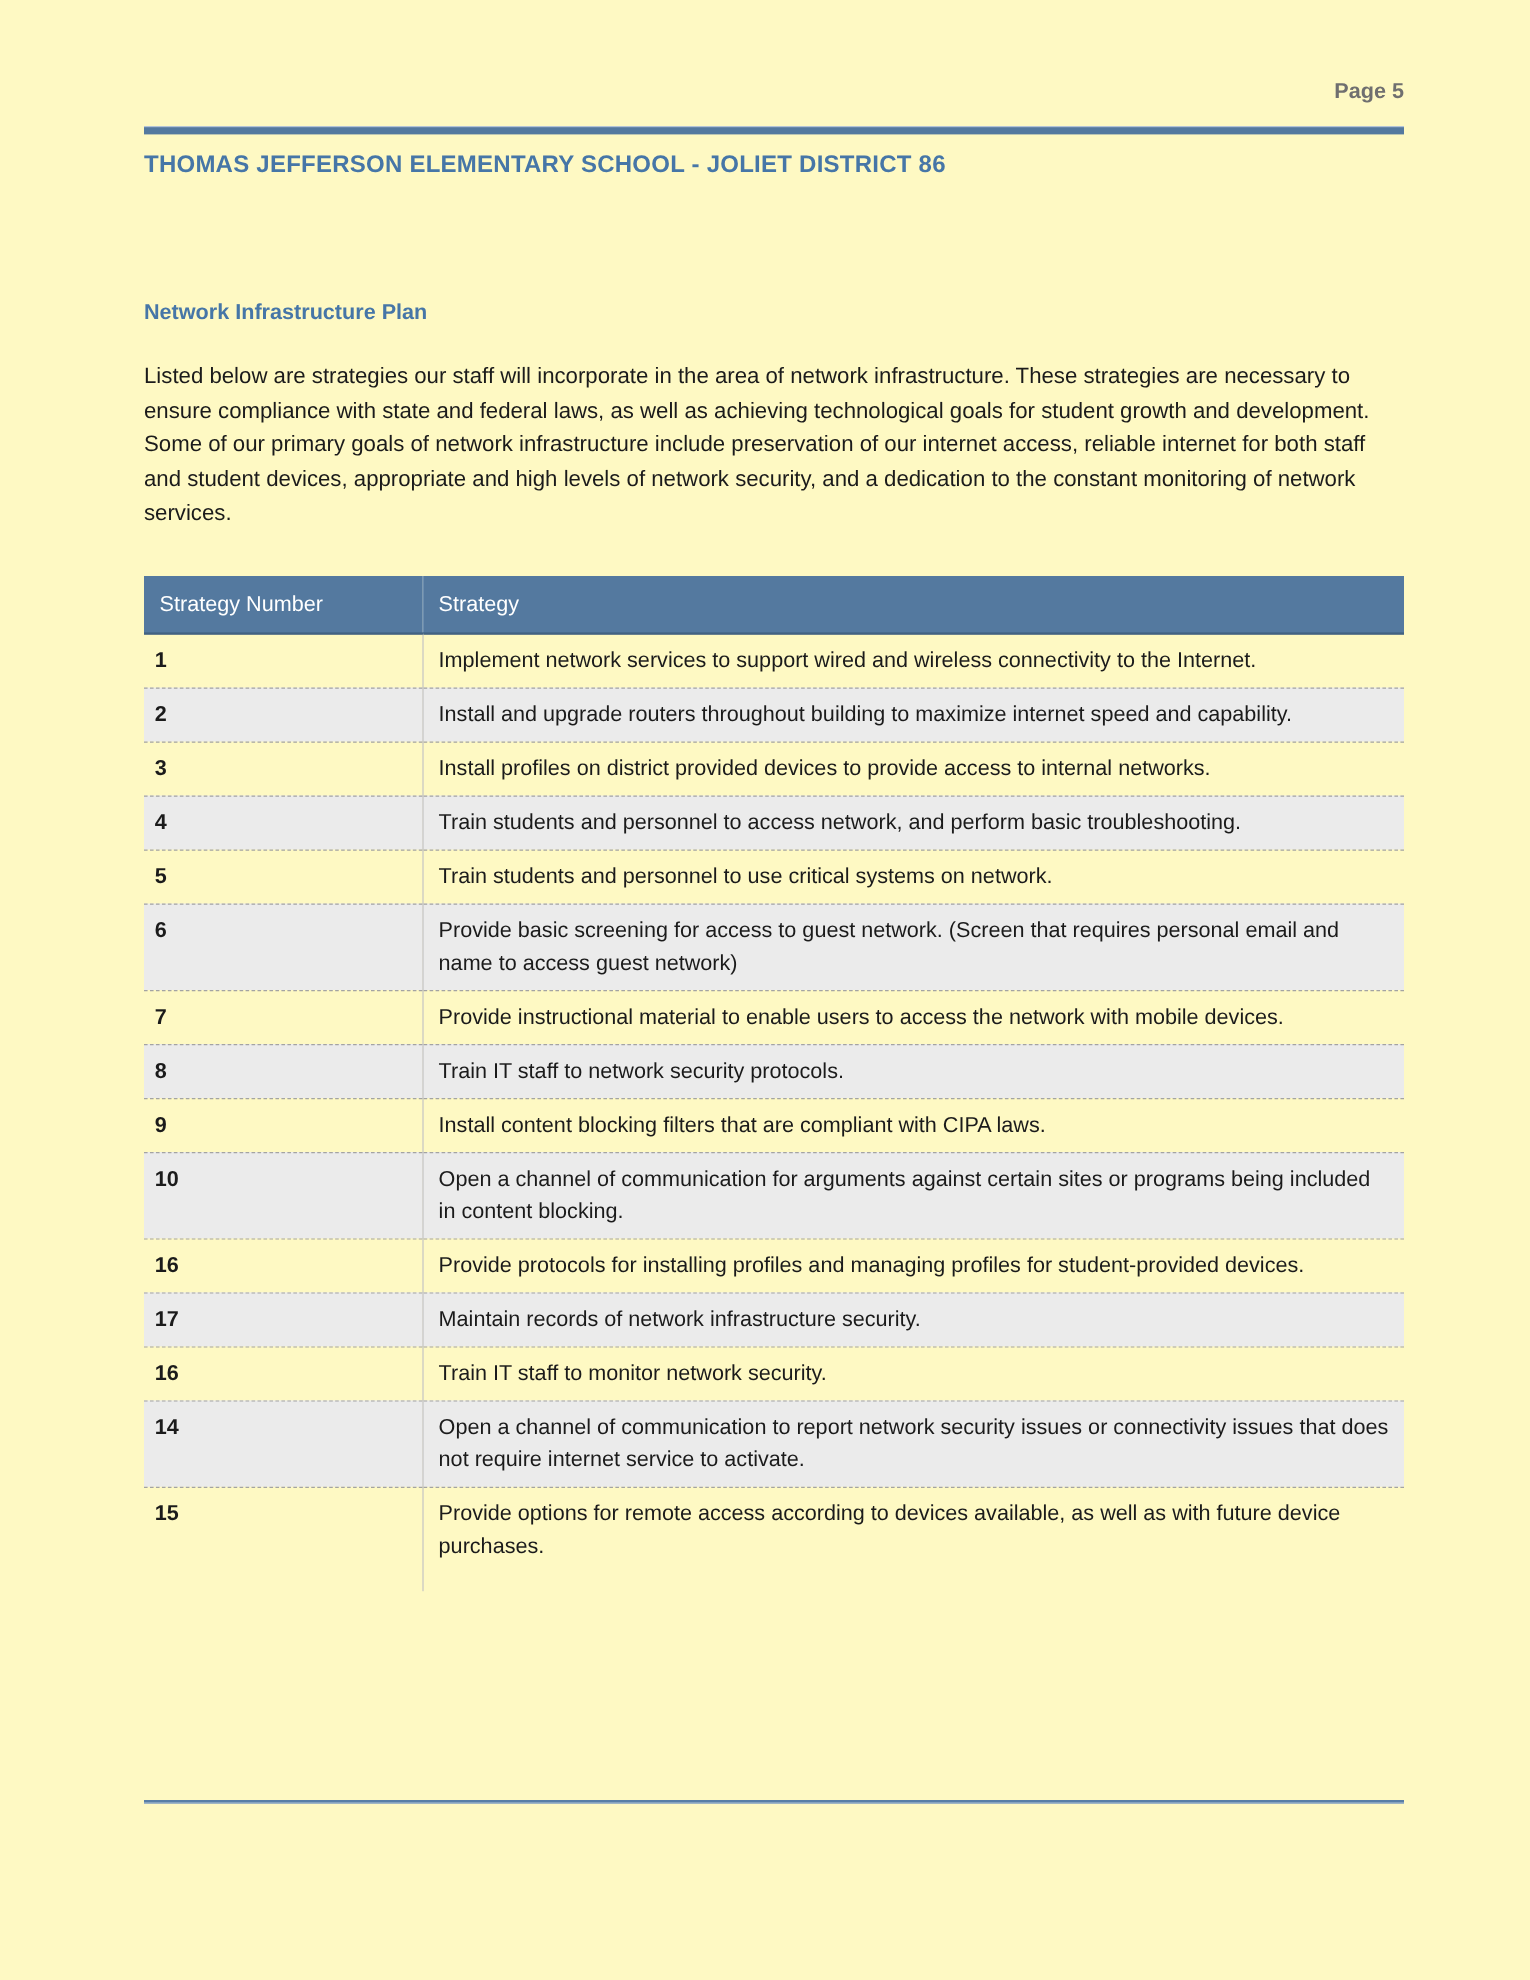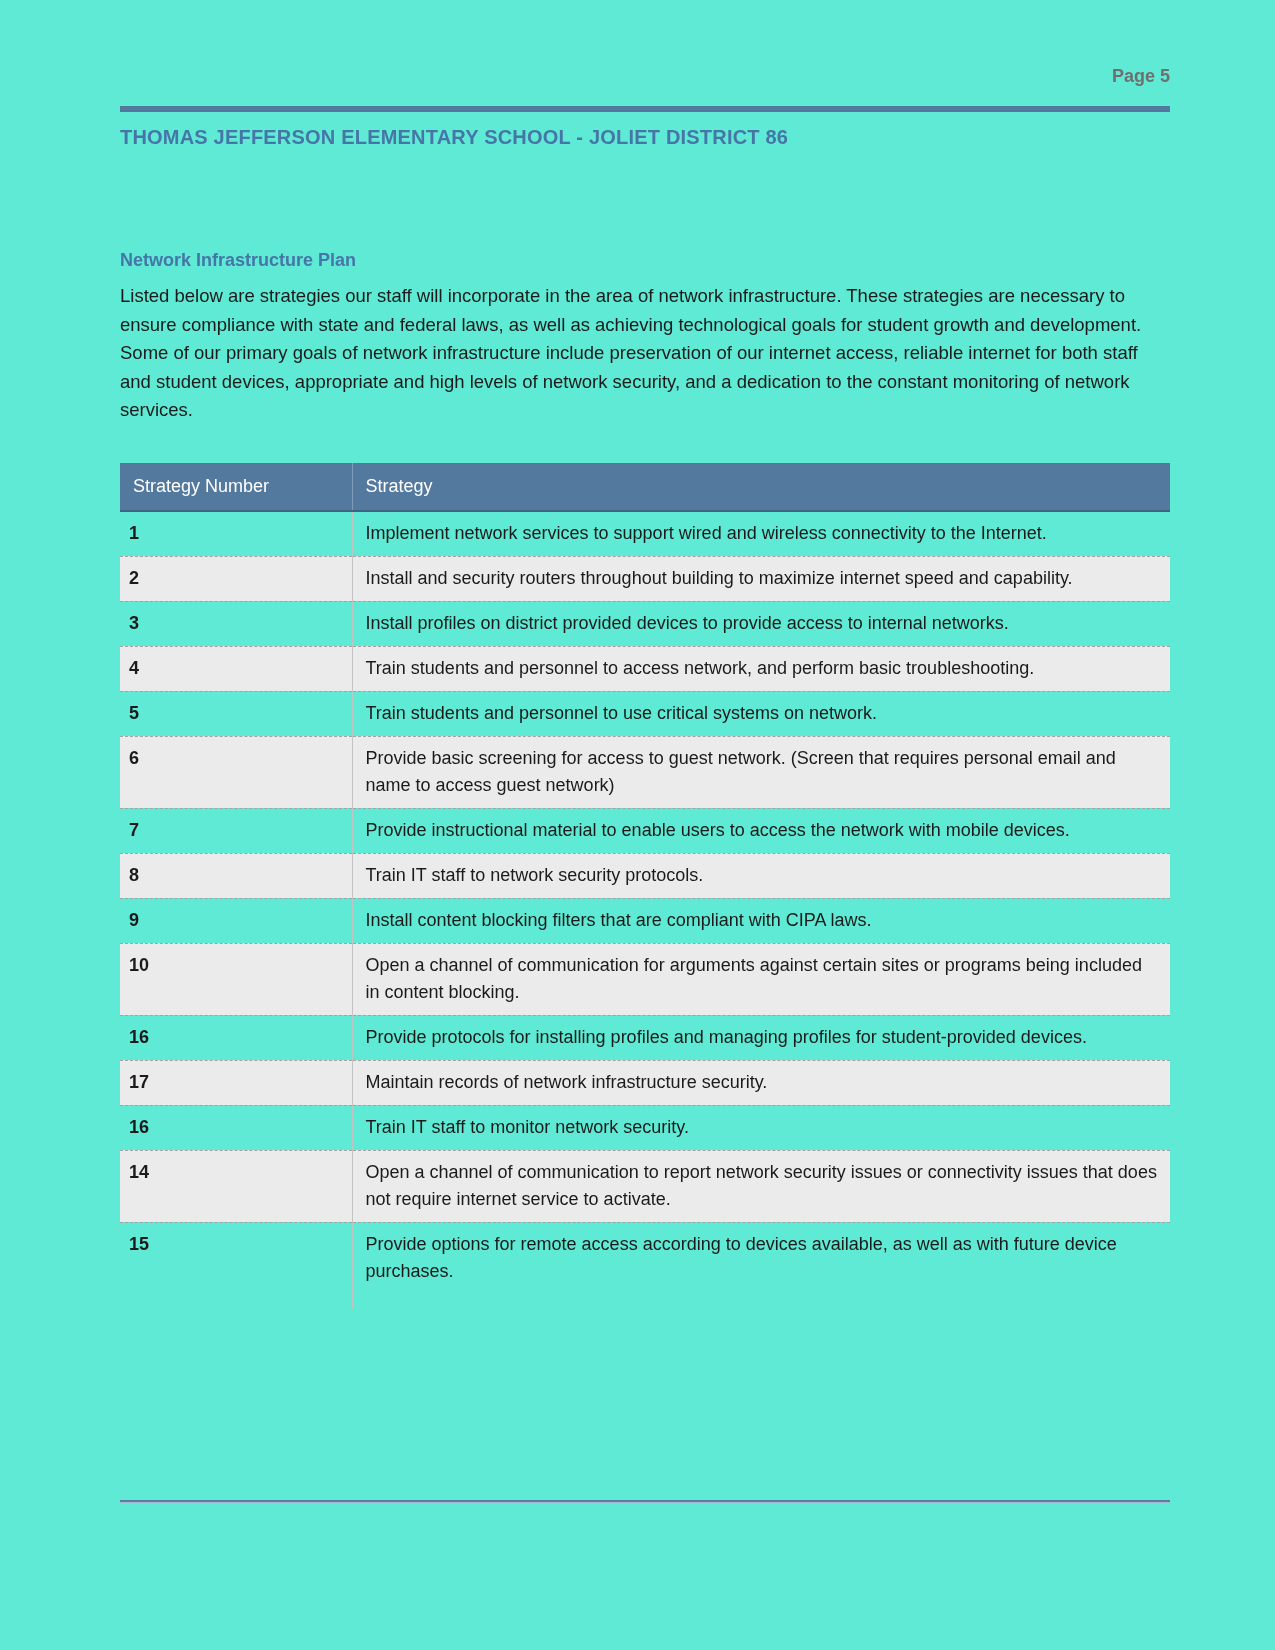--- a/index.html
+++ b/index.html
@@ -4,21 +4,21 @@
 <style>
   html, body {
     margin: 0;
     padding: 0;
     background: #ffffff;
   }
   .page {
     position: relative;
     width: 1275px;
     height: 1650px;
-    background: #5eead4;
+    background: #fef9c3;
     font-family: "Liberation Sans", sans-serif;
     color: #1b1b1b;
     overflow: hidden;
   }
   .content {
     position: absolute;
     left: 120px;
     top: 0;
     width: 1050px;
   }
@@ -45,21 +45,21 @@
     letter-spacing: 0.2px;
   }
   .section-heading {
     margin-top: 100px;
     font-size: 18px;
     line-height: 22px;
     font-weight: bold;
     color: #4676a7;
   }
   .intro-paragraph {
-    margin-top: 11px;
+    margin-top: 28px;
     font-size: 18.5px;
     line-height: 28.5px;
     color: #1b1b1b;
   }
   table.strategies {
     margin-top: 38px;
     width: 100%;
     border-collapse: collapse;
     table-layout: fixed;
   }
@@ -138,21 +138,21 @@
         </tr>
       </thead>
       <tbody id="table-body">
   <tr>
     <td class="num">1</td>
     <td class="strat">Implement network services to support wired and wireless connectivity to the Internet.</td>
   </tr>
 
   <tr>
     <td class="num">2</td>
-    <td class="strat">Install and security routers throughout building to maximize internet speed and capability.</td>
+    <td class="strat">Install and upgrade routers throughout building to maximize internet speed and capability.</td>
   </tr>
 
   <tr>
     <td class="num">3</td>
     <td class="strat">Install profiles on district provided devices to provide access to internal networks.</td>
   </tr>
 
   <tr>
     <td class="num">4</td>
     <td class="strat">Train students and personnel to access network, and perform basic troubleshooting.</td>

